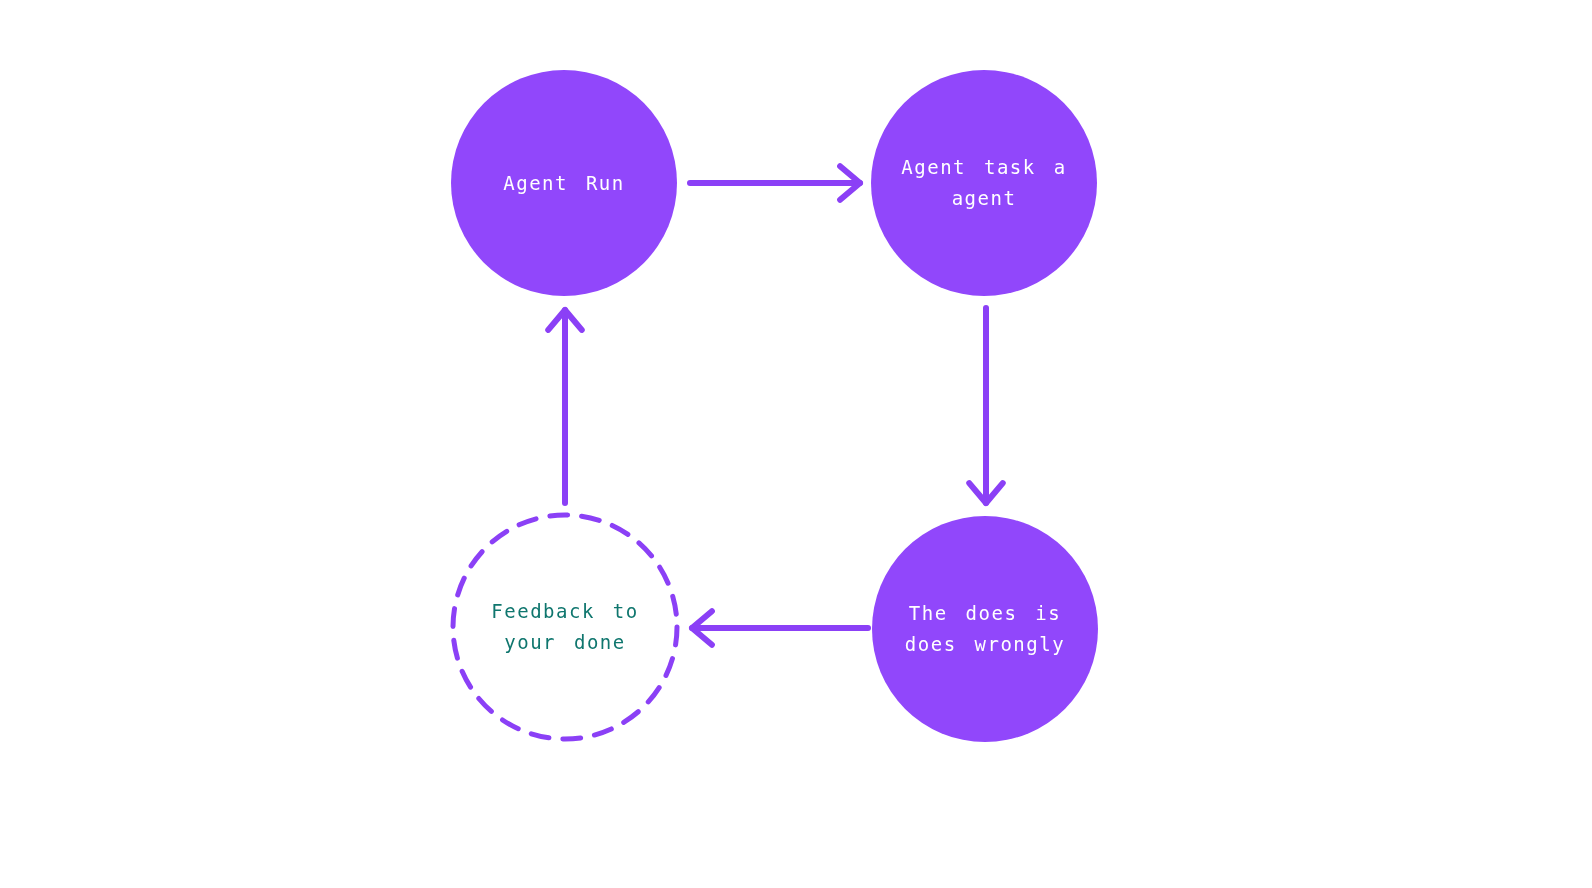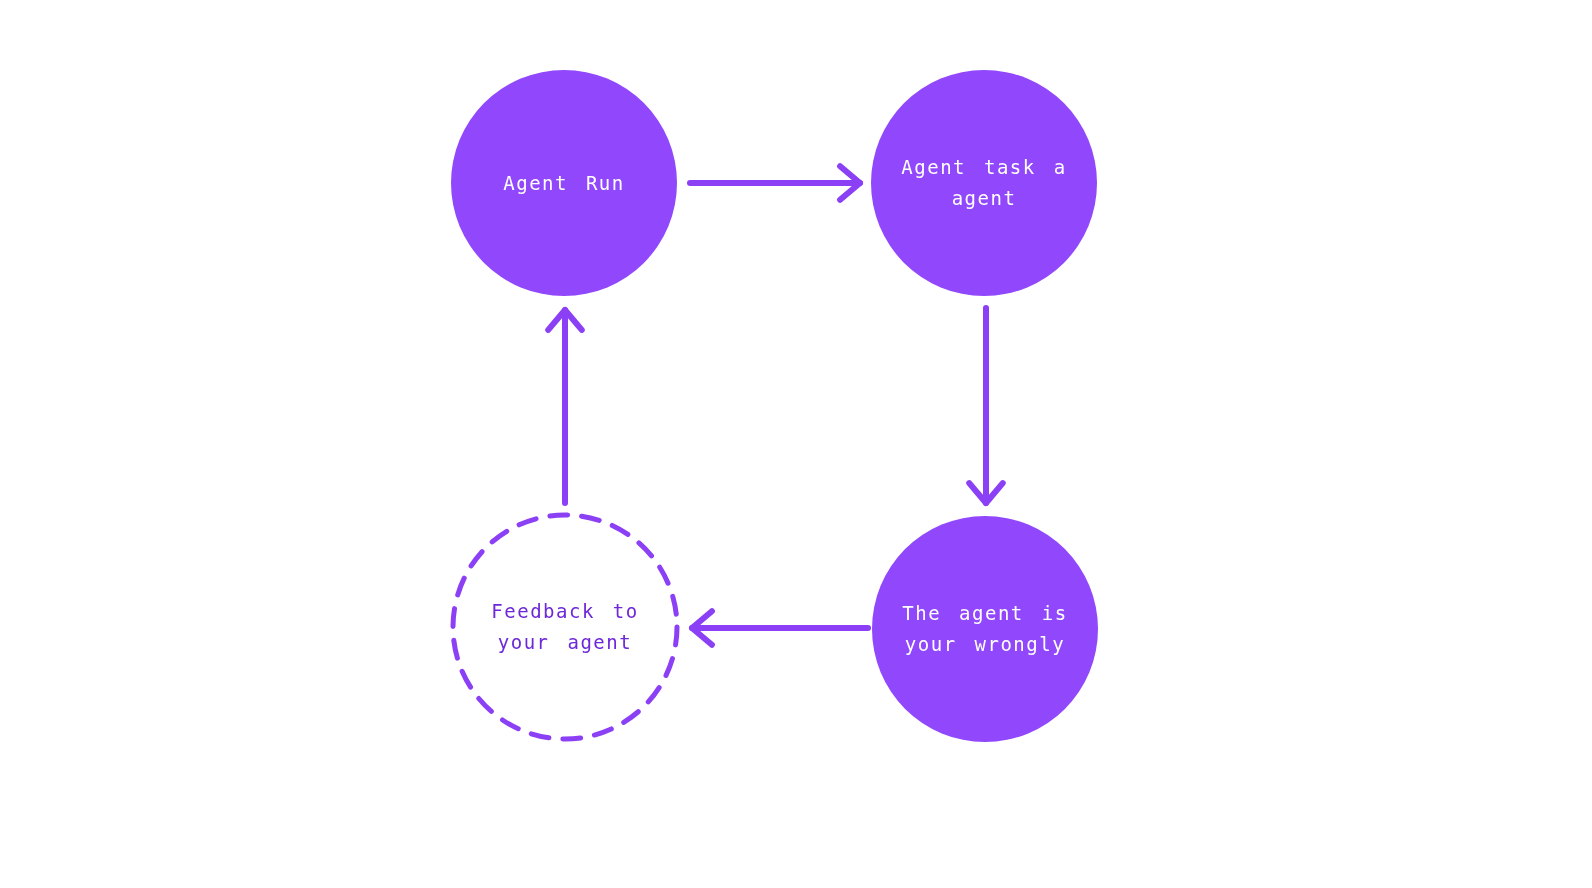--- a/index.html
+++ b/index.html
@@ -32,21 +32,21 @@
     letter-spacing: 1.5px;
     word-spacing: 5px;
     font-weight: 500;
     pointer-events: none;
   }
   .node-label .line {
     display: block;
     white-space: pre;
   }
   .label-light { color: #ffffff; }
-  .label-dark  { color: #6d28d9; }
+  .label-dark  { color: #0f766e; }
 </style>
 </head>
 <body>
 
 <div class="canvas">
   <svg id="diagram-svg" width="1592" height="888" viewBox="0 0 1592 888">
       <circle cx="564" cy="183" r="113" fill="#9147fb"></circle>
       <circle cx="984" cy="183" r="113" fill="#9147fb"></circle>
       <circle cx="985" cy="629" r="113" fill="#9147fb"></circle>
       <circle cx="565" cy="627" r="112" fill="#ffffff" stroke="#8b40f6" stroke-width="5" stroke-dasharray="18 14" stroke-linecap="round"></circle>
@@ -72,21 +72,21 @@
     <span class="line">Agent Run</span>
     <span class="line"></span>
   </div>
 
   <div class="node-label label-light" style="left: 871px; top: 70px; width: 226px; height: 226px;">
     <span class="line">Agent task a</span>
     <span class="line">agent</span>
   </div>
 
   <div class="node-label label-light" style="left: 872px; top: 516px; width: 226px; height: 226px;">
-    <span class="line">The agent is</span>
-    <span class="line">your wrongly</span>
+    <span class="line">The does is</span>
+    <span class="line">does wrongly</span>
   </div>
 
   <div class="node-label label-dark" style="left: 453px; top: 515px; width: 224px; height: 224px;">
     <span class="line">Feedback to</span>
-    <span class="line">your agent</span>
+    <span class="line">your done</span>
   </div>
 </div>
 
 </body></html>

